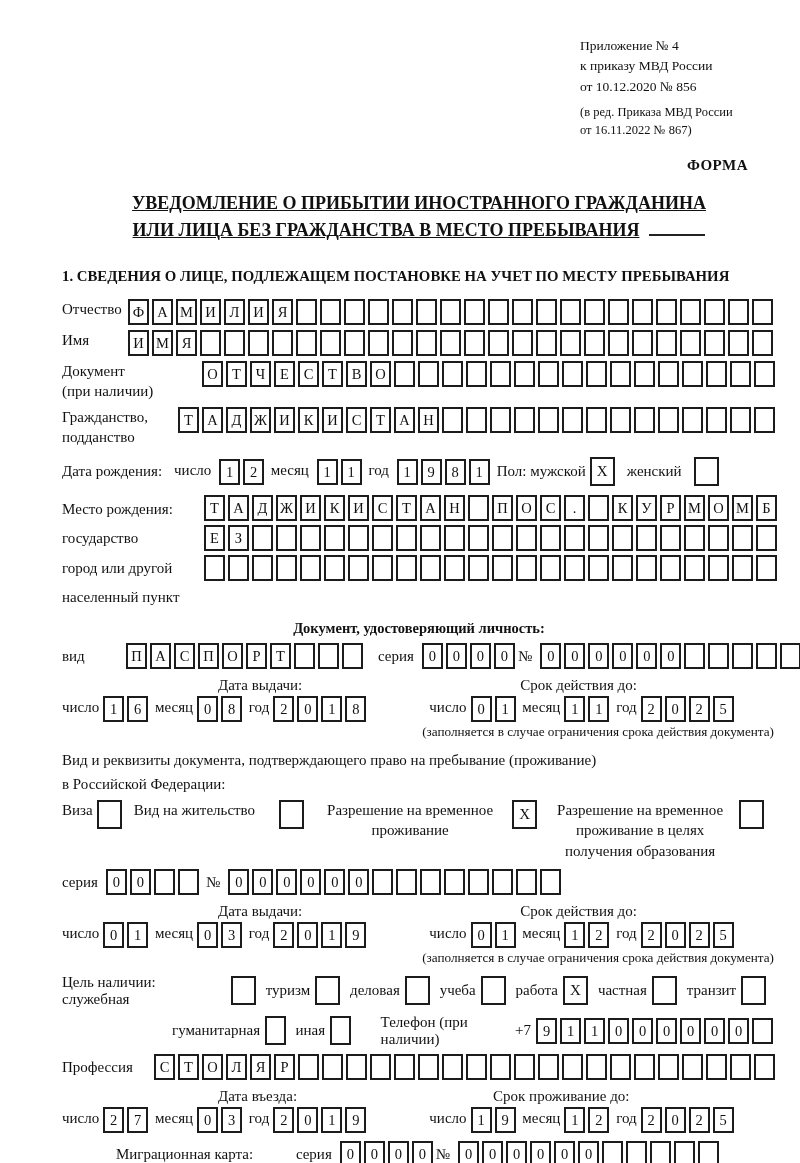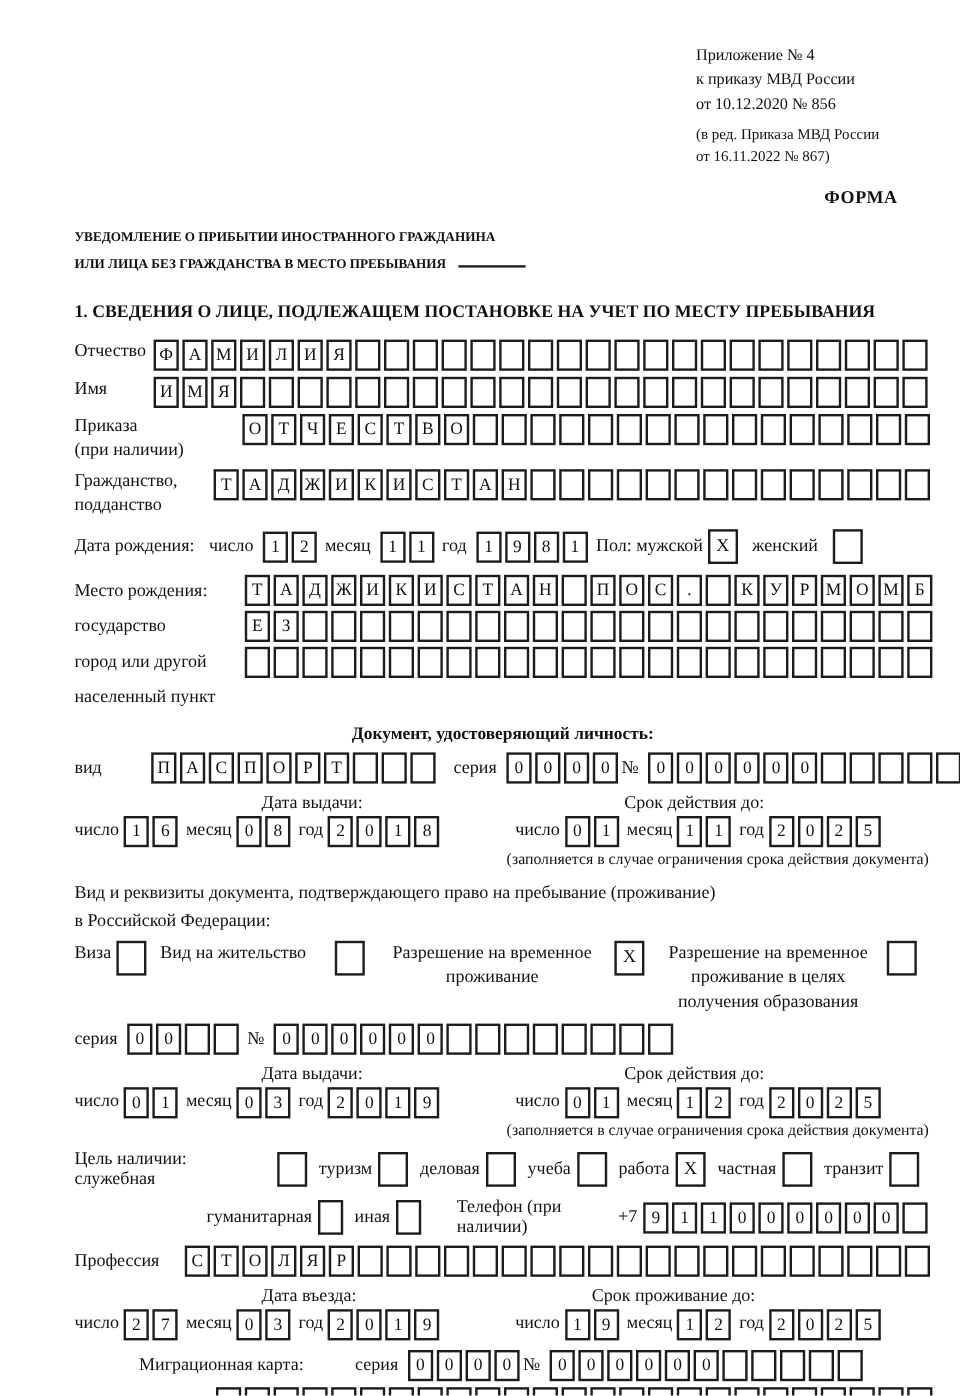--- a/index.html
+++ b/index.html
@@ -6,21 +6,21 @@
   body{
     width:800px;height:1163px;box-sizing:border-box;
     padding:36px 24px 16px 62px;
     font-family:"Liberation Serif","DejaVu Serif",serif;
     color:#111;font-size:15px;overflow:hidden;
   }
   .hdr-block{margin-left:auto;width:196px;font-size:13.5px;line-height:1.5;}
   .hdr-block .sub{font-size:12.5px;margin-top:6px;line-height:1.45;}
   .forma{ text-align:right;font-weight:bold;font-size:15px;letter-spacing:.5px;
     padding-right:28px;margin-top:18px;}
-  .title{ text-align:left;font-weight:bold;font-size:11px;line-height:1.5;margin-top:16px;}
+  .title{ text-align:center;font-weight:bold;font-size:18px;line-height:1.5;margin-top:16px;text-decoration:underline;}
   .title .uline{display:inline-block;width:56px;border-bottom:2px solid #222;height:14px;margin-left:10px;}
   .sec-head{font-weight:bold;font-size:14.8px;margin-top:24px;margin-bottom:14px;}
   .row{display:flex;align-items:flex-start;margin-bottom:5px;}
   .lbl{flex:none;line-height:1.35;}
   .cells{white-space:nowrap;}
   .cell{
     display:inline-block;width:17px;height:22px;border:2px solid #1c1c1c;
     margin-right:3px;text-align:center;line-height:22px;font-size:14.5px;vertical-align:middle;
   }
   .cellrows .cells{display:block;margin-bottom:4px;}
@@ -75,21 +75,21 @@
   <span class="cells"><span class="cell">Ф</span><span class="cell">А</span><span class="cell">М</span><span class="cell">И</span><span class="cell">Л</span><span class="cell">И</span><span class="cell">Я</span><span class="cell"></span><span class="cell"></span><span class="cell"></span><span class="cell"></span><span class="cell"></span><span class="cell"></span><span class="cell"></span><span class="cell"></span><span class="cell"></span><span class="cell"></span><span class="cell"></span><span class="cell"></span><span class="cell"></span><span class="cell"></span><span class="cell"></span><span class="cell"></span><span class="cell"></span><span class="cell"></span><span class="cell"></span><span class="cell"></span></span>
 </div>
 
 <div class="row">
   <span class="lbl" style="width:66px;">Имя</span>
   <span class="cells"><span class="cell">И</span><span class="cell">М</span><span class="cell">Я</span><span class="cell"></span><span class="cell"></span><span class="cell"></span><span class="cell"></span><span class="cell"></span><span class="cell"></span><span class="cell"></span><span class="cell"></span><span class="cell"></span><span class="cell"></span><span class="cell"></span><span class="cell"></span><span class="cell"></span><span class="cell"></span><span class="cell"></span><span class="cell"></span><span class="cell"></span><span class="cell"></span><span class="cell"></span><span class="cell"></span><span class="cell"></span><span class="cell"></span><span class="cell"></span><span class="cell"></span></span>
 </div>
 
 <div class="row">
   <span class="lbl" style="width:140px;">
-    <span>Приказа</span><br>
+    <span>Документ</span><br>
     <span>(при наличии)</span>
   </span>
   <span class="cells"><span class="cell">О</span><span class="cell">Т</span><span class="cell">Ч</span><span class="cell">Е</span><span class="cell">С</span><span class="cell">Т</span><span class="cell">В</span><span class="cell">О</span><span class="cell"></span><span class="cell"></span><span class="cell"></span><span class="cell"></span><span class="cell"></span><span class="cell"></span><span class="cell"></span><span class="cell"></span><span class="cell"></span><span class="cell"></span><span class="cell"></span><span class="cell"></span><span class="cell"></span><span class="cell"></span><span class="cell"></span><span class="cell"></span></span>
 </div>
 
 <div class="row" style="margin-bottom:10px;">
   <span class="lbl" style="width:116px;">
     <span>Гражданство,</span><br>
     <span>подданство</span>
   </span>

